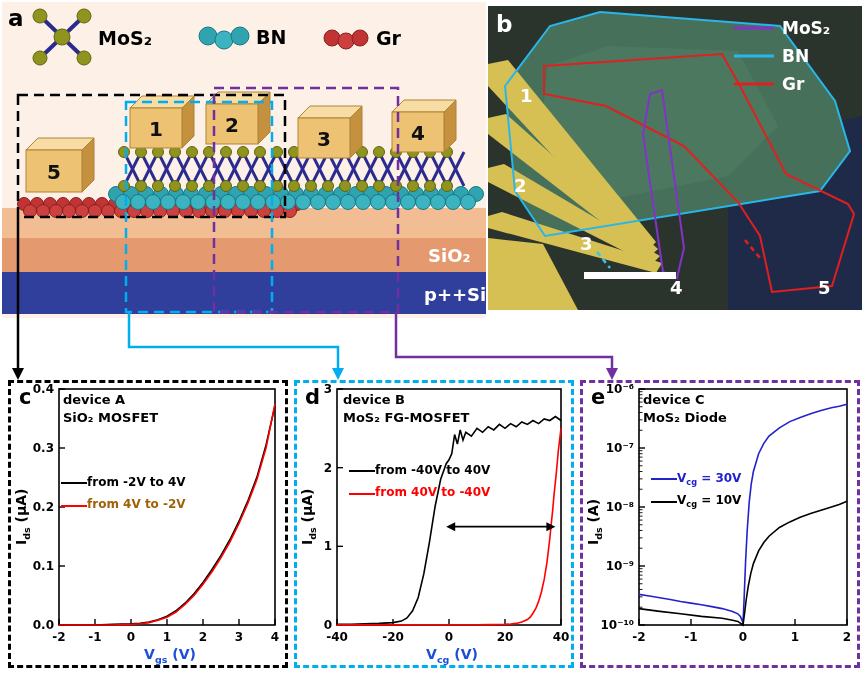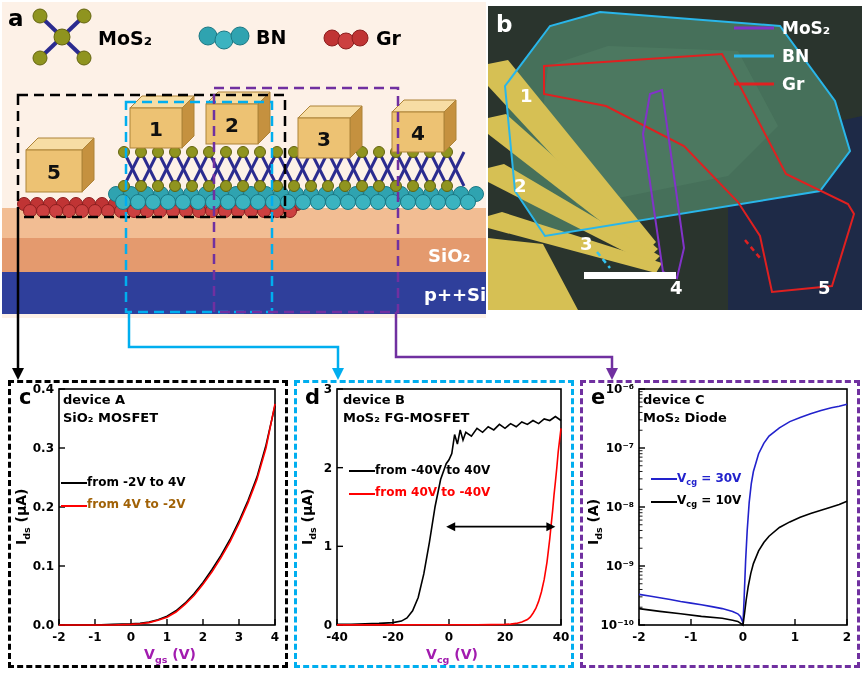--- a/index.html
+++ b/index.html
@@ -20,21 +20,21 @@
     border-width:3px;border-style:dashed;z-index:1;}
   #panel-c{left:8px;top:380px;border-color:#000000;}
   #panel-d{left:294px;top:380px;border-color:#00aeef;}
   #panel-e{left:580px;top:380px;border-color:#7030a0;}
   .chart-svg{position:absolute;left:0;top:0;}
   .pletter{position:absolute;left:8px;top:2px;font-weight:700;font-size:21px;color:#000;}
   .ctitle{position:absolute;left:52px;top:8px;font-weight:700;font-size:13px;line-height:1.4;color:#000;white-space:nowrap;}
   .clegend{position:absolute;font-size:12px;font-weight:600;color:#000;}
   .lrow{display:flex;align-items:center;gap:0;margin-bottom:6px;white-space:nowrap;}
   .lline{display:inline-block;width:26px;height:2px;background:#000;flex:0 0 auto;}
-  .xlab{position:absolute;left:48px;right:4px;bottom:0px;text-align:center;font-weight:700;font-size:14px;color:#a21caf;}
+  .xlab{position:absolute;left:48px;right:4px;bottom:0px;text-align:center;font-weight:700;font-size:14px;color:#1d4ed8;}
   .ylab{position:absolute;left:2px;top:162px;transform:rotate(-90deg);transform-origin:left top;
     font-weight:700;font-size:14px;color:#000;white-space:nowrap;}
   sub{font-size:0.68em;}
 </style>
 </head>
 <body>
 
 <div id="canvas">
 
   <svg id="schematic" width="866" height="384">

